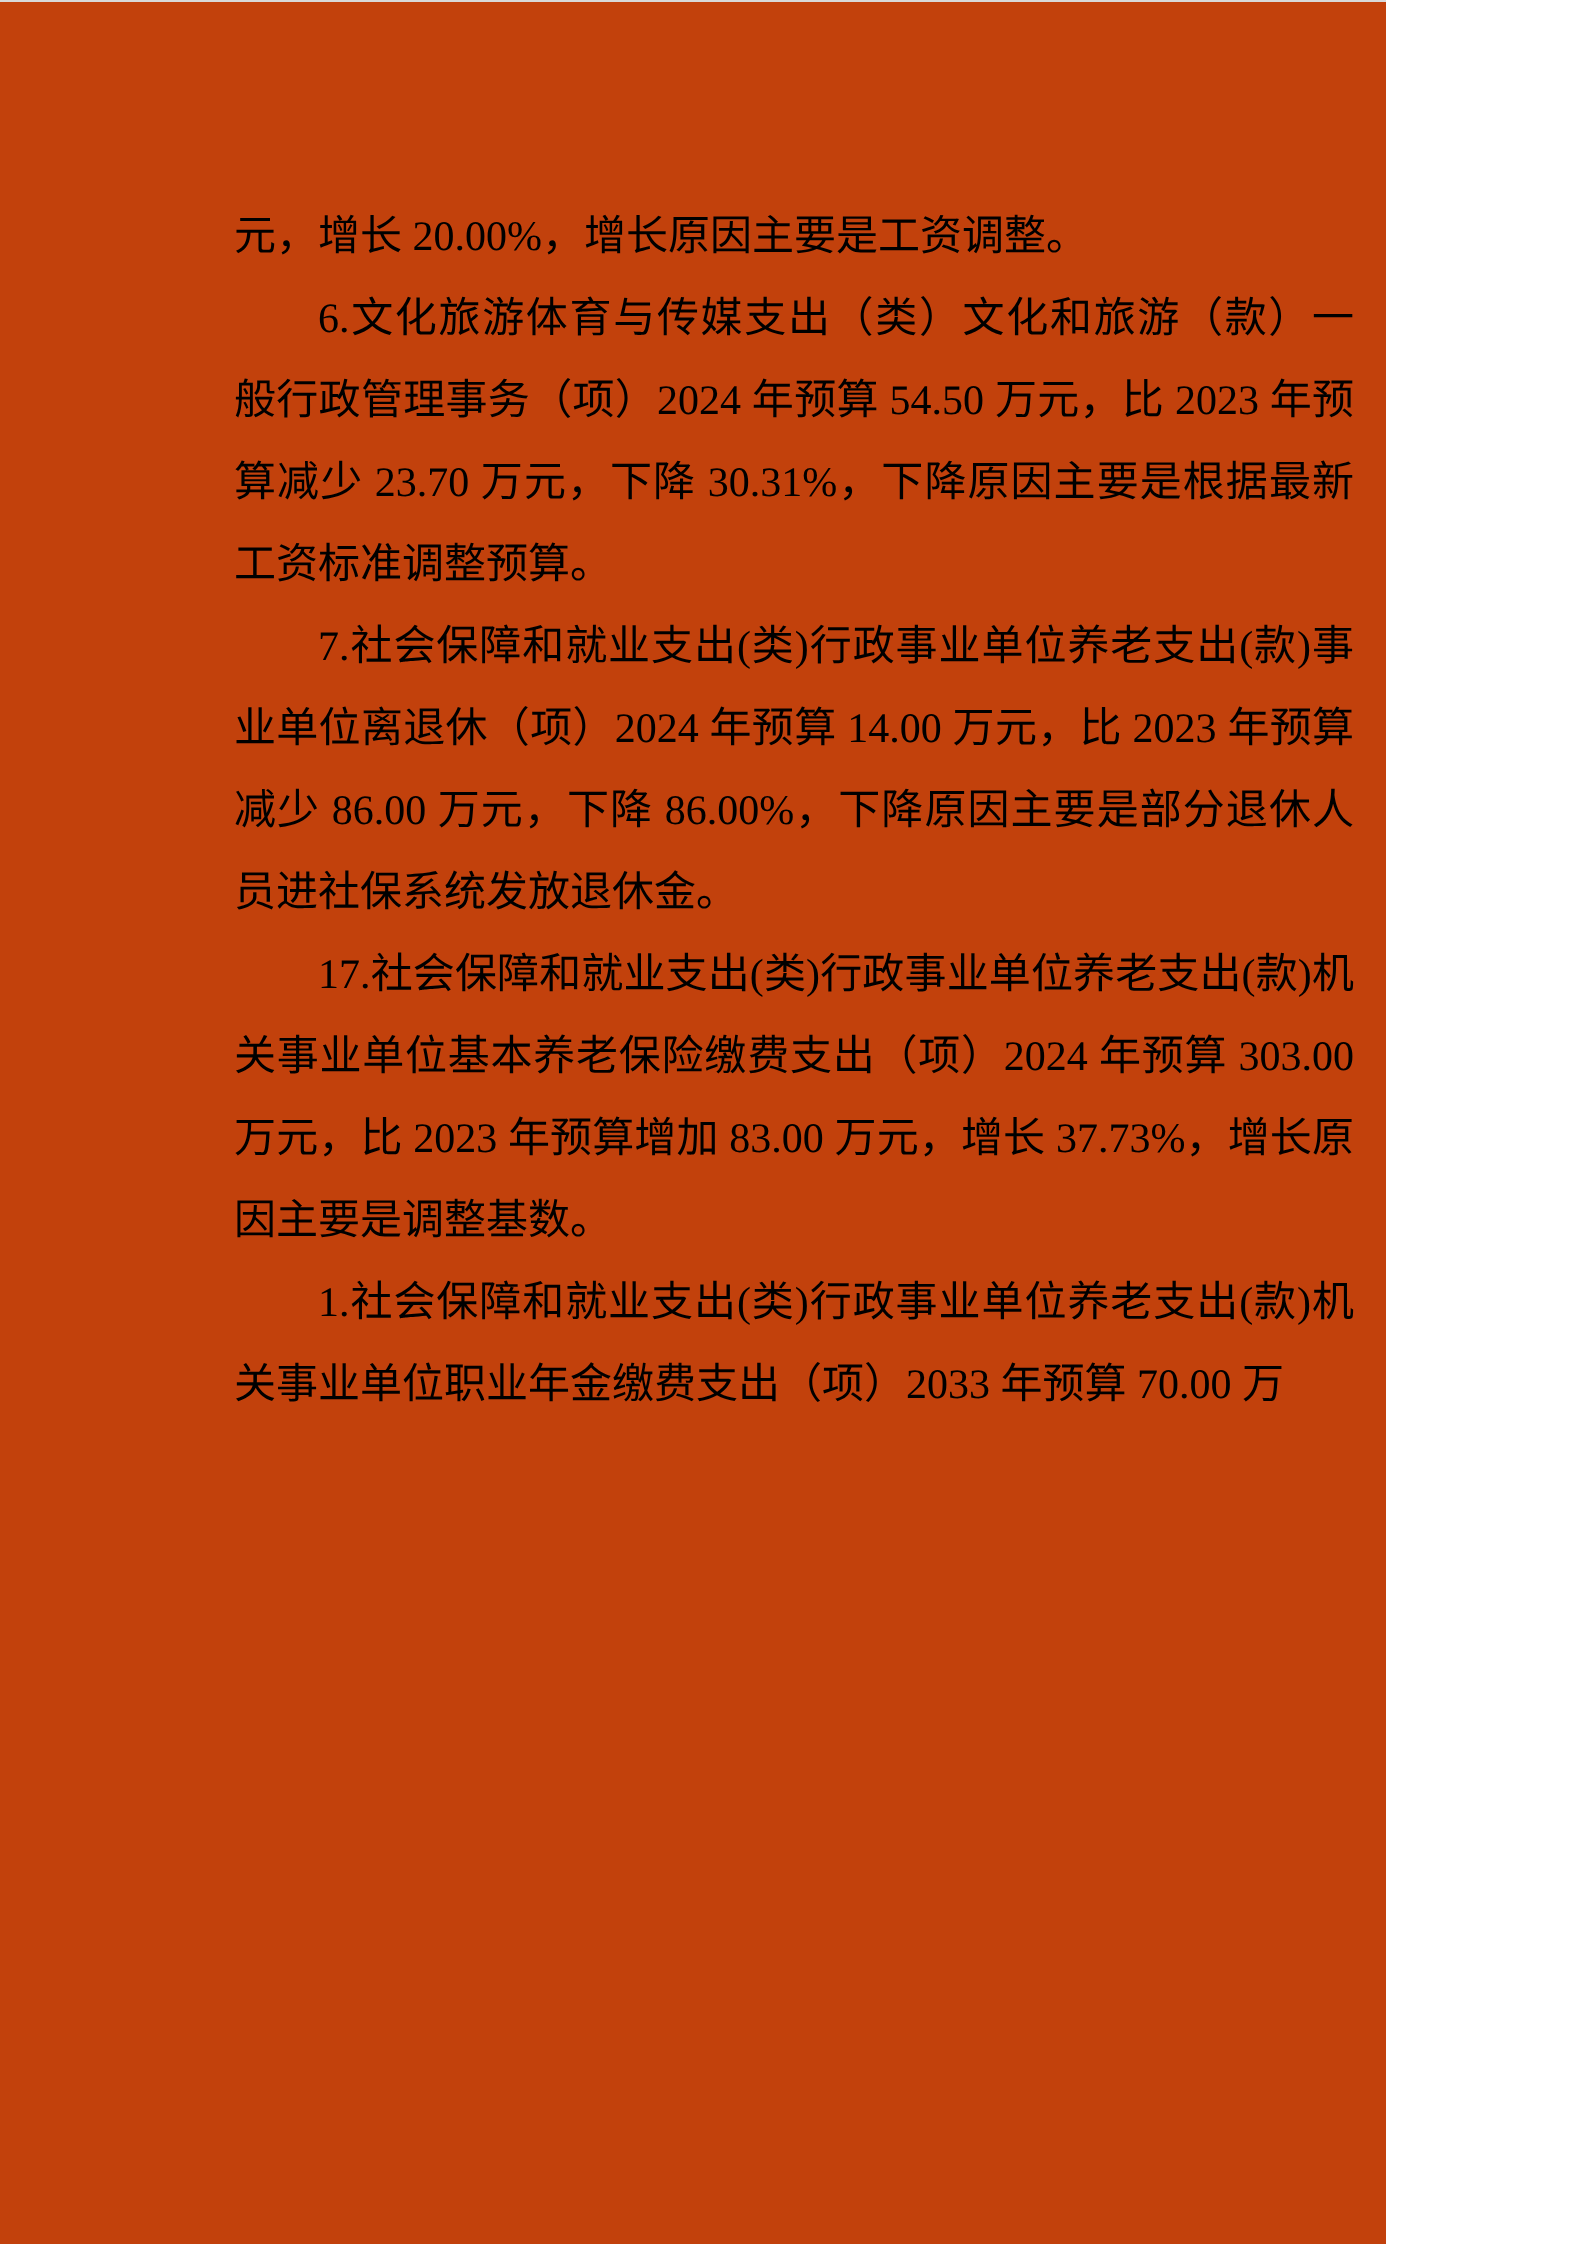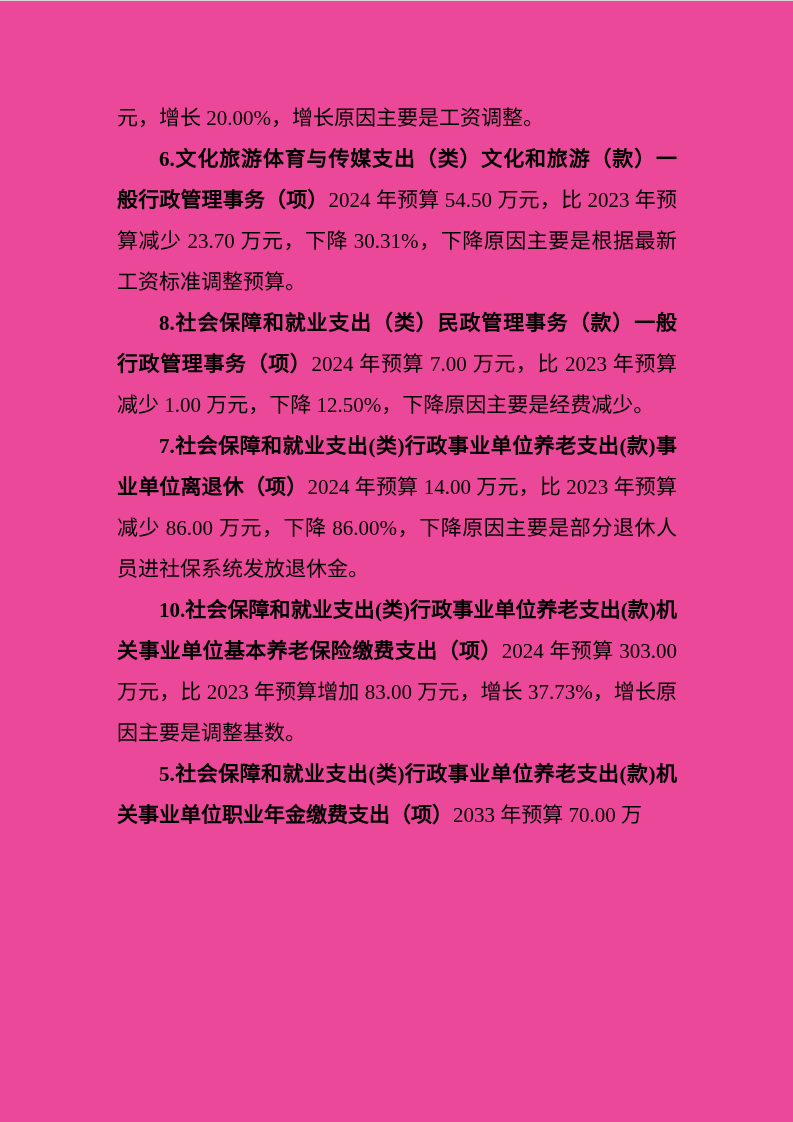--- a/index.html
+++ b/index.html
@@ -2,23 +2,23 @@
 <html lang="zh-CN"><head>
 <meta charset="utf-8">
 <style>
   html, body {
     margin: 0;
     padding: 0;
     background: #ffffff;
   }
   .doc-page {
     position: relative;
-    width: 793px;
+    width: 693px;
     height: 1122px;
-    background: #ec4899;
+    background: #c2410c;
     overflow: hidden;
     font-family: "Liberation Serif", "DejaVu Serif", serif;
     color: #000000;
     border-top: 1px solid #d9d9d9;
   }
   .doc-content {
     position: absolute;
     left: 117px;
     top: 97px;
     width: 560px;
@@ -29,51 +29,48 @@
     word-break: break-all;
   }
   .doc-content p {
     margin: 0;
     padding: 0;
   }
   .doc-content p.indent {
     text-indent: 2em;
   }
   .lead {
-    font-weight: bold;
+    font-weight: normal;
   }
   .body-text {
     font-weight: normal;
   }
 </style>
 </head>
 <body>
 
 <div class="doc-page">
   <div class="doc-content">
 
     <p>
       <span class="body-text">元，增长 20.00%，增长原因主要是工资调整。</span>
     </p>
 
     <p class="indent">
       <b class="lead">6.文化旅游体育与传媒支出（类）文化和旅游（款）一般行政管理事务（项）</b><span class="body-text">2024 年预算 54.50 万元，比 2023 年预算减少 23.70 万元，下降 30.31%，下降原因主要是根据最新工资标准调整预算。</span>
     </p>
 
 
-    <p class="indent">
-      <b class="lead">8.社会保障和就业支出（类）民政管理事务（款）一般行政管理事务（项）</b><span class="body-text">2024 年预算 7.00 万元，比 2023 年预算减少 1.00 万元，下降 12.50%，下降原因主要是经费减少。</span>
-    </p>
 
     <p class="indent">
       <b class="lead">7.社会保障和就业支出(类)行政事业单位养老支出(款)事业单位离退休（项）</b><span class="body-text">2024 年预算 14.00 万元，比 2023 年预算减少 86.00 万元，下降 86.00%，下降原因主要是部分退休人员进社保系统发放退休金。</span>
     </p>
 
     <p class="indent">
-      <b class="lead">10.社会保障和就业支出(类)行政事业单位养老支出(款)机关事业单位基本养老保险缴费支出（项）</b><span class="body-text">2024 年预算 303.00 万元，比 2023 年预算增加 83.00 万元，增长 37.73%，增长原因主要是调整基数。</span>
+      <b class="lead">17.社会保障和就业支出(类)行政事业单位养老支出(款)机关事业单位基本养老保险缴费支出（项）</b><span class="body-text">2024 年预算 303.00 万元，比 2023 年预算增加 83.00 万元，增长 37.73%，增长原因主要是调整基数。</span>
     </p>
 
     <p class="indent">
-      <b class="lead">5.社会保障和就业支出(类)行政事业单位养老支出(款)机关事业单位职业年金缴费支出（项）</b><span class="body-text">2033 年预算 70.00 万</span>
+      <b class="lead">1.社会保障和就业支出(类)行政事业单位养老支出(款)机关事业单位职业年金缴费支出（项）</b><span class="body-text">2033 年预算 70.00 万</span>
     </p>
 
   </div>
 </div>
 
 </body></html>

